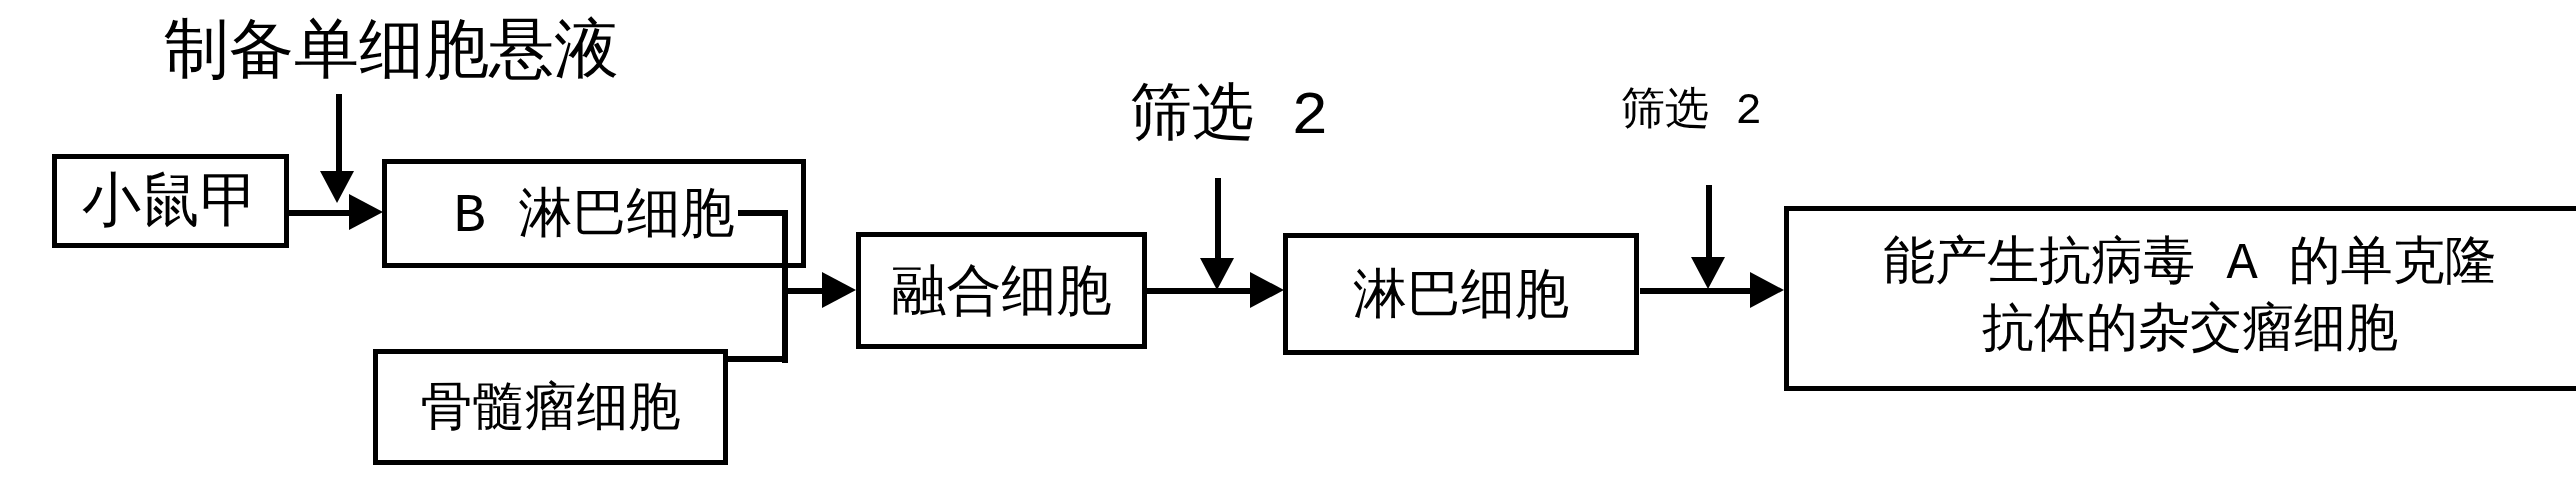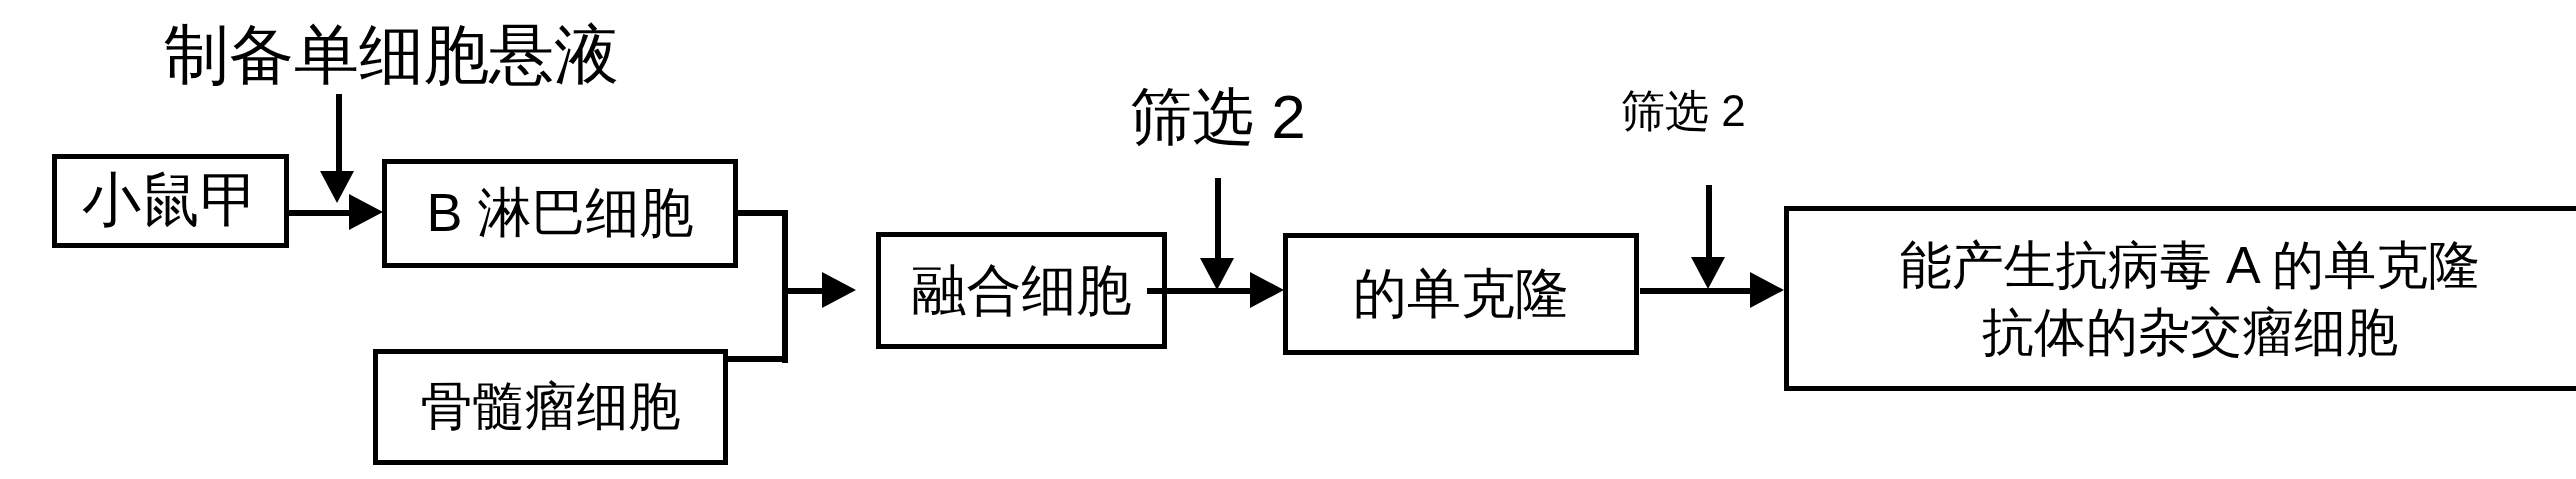--- a/index.html
+++ b/index.html
@@ -5,21 +5,21 @@
   html, body {
     margin: 0;
     padding: 0;
     background: #ffffff;
   }
   #stage {
     position: relative;
     width: 2576px;
     height: 480px;
     background: #ffffff;
-    font-family: Liberation Sans, sans-serif;
+    font-family: Liberation Mono, monospace;
     color: #000000;
     overflow: hidden;
   }
   .node {
     position: absolute;
     box-sizing: border-box;
     border: 5.9px solid #000000;
     background: #ffffff;
     display: flex;
     align-items: center;
@@ -62,34 +62,34 @@
   <div class="float-label" style="left:164px; top:22px; font-size:65px;">制备单细胞悬液</div>
 
   <div class="float-label" style="left:1130px; top:86px; font-size:62px;">筛选 2</div>
 
   <div class="float-label" style="left:1621px; top:89px; font-size:44px;">筛选 2</div>
 
   <div class="node" style="left:52px; top:154px; width:237px; height:94px; font-size:59px;">
     <span>小鼠甲</span>
   </div>
 
-  <div class="node" style="left:382px; top:159px; width:356px; height:109px; font-size:54px;">
+  <div class="node" style="left:382px; top:159px; width:424px; height:109px; font-size:54px;">
     <span>B 淋巴细胞</span>
   </div>
 
   <div class="node" style="left:373px; top:315px; width:355px; height:116px; font-size:52px;margin-top:34px;">
     <span>骨髓瘤细胞</span>
   </div>
 
-  <div class="node" style="left:856px; top:232px; width:291px; height:117px; font-size:55px;margin-left:20px;">
+  <div class="node" style="left:856px; top:232px; width:291px; height:117px; font-size:55px;">
     <span>融合细胞</span>
   </div>
 
   <div class="node" style="left:1283px; top:233px; width:356px; height:122px; font-size:54px;">
-    <span>的单克隆</span>
+    <span>淋巴细胞</span>
   </div>
 
   <div class="node final-text" style="left:1784px; top:206px; width:812px; height:185px; font-size:52px;">
     <div>
       <div>能产生抗病毒 A 的单克隆</div>
       <div>抗体的杂交瘤细胞</div>
     </div>
   </div>
 
   <div>

